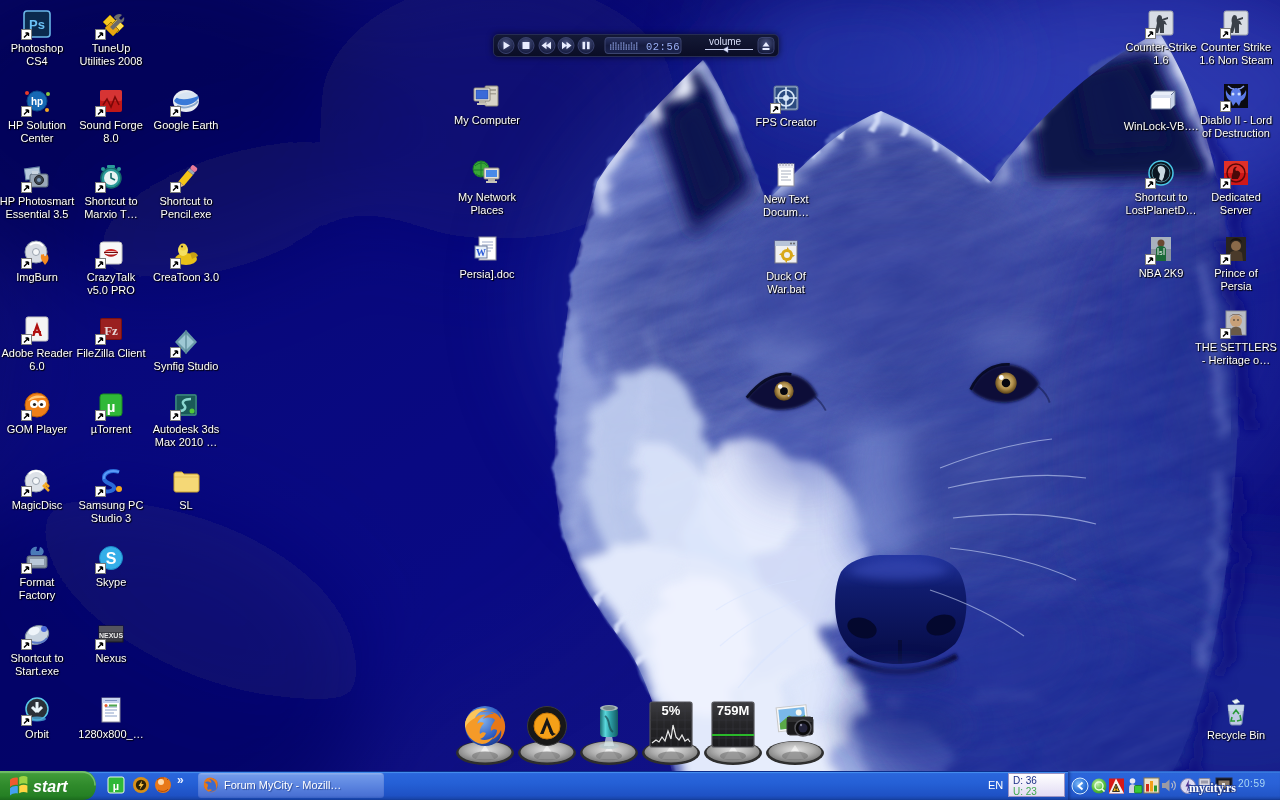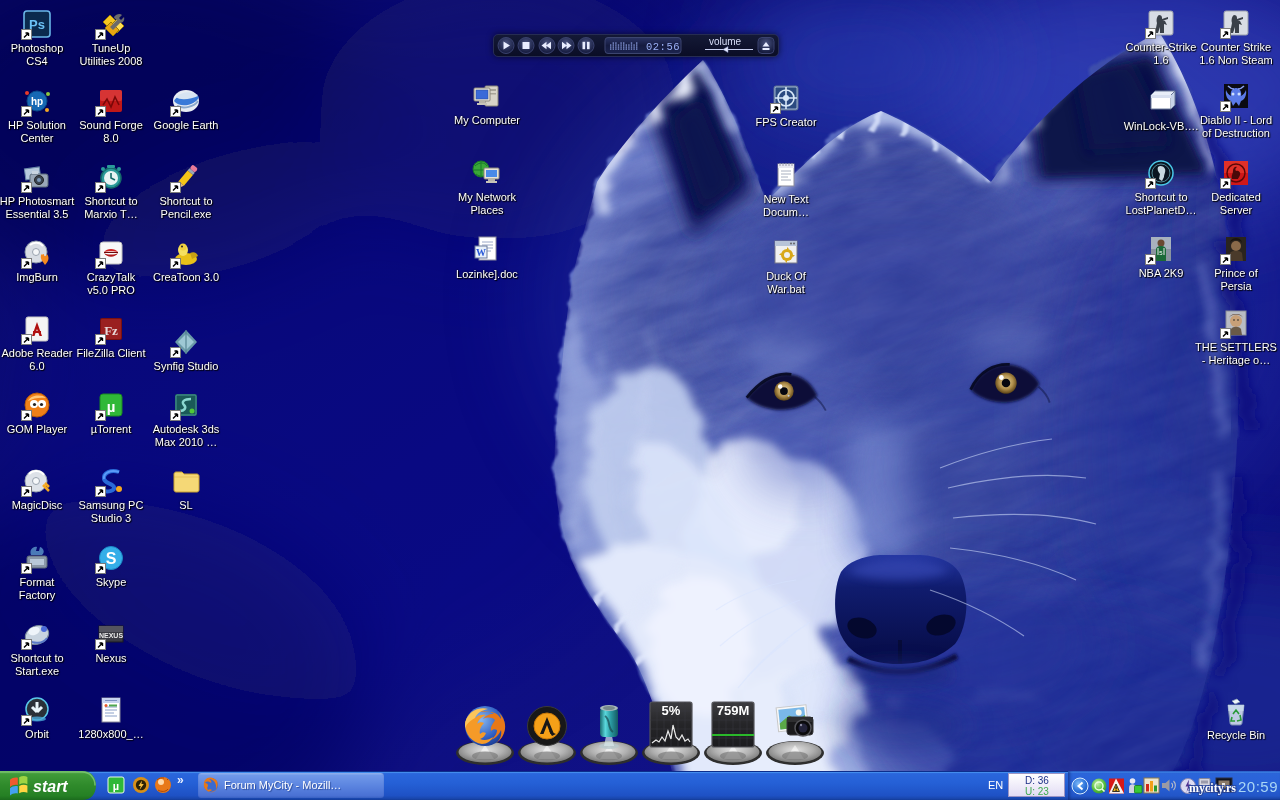--- a/index.html
+++ b/index.html
@@ -646,21 +646,21 @@
       </svg>
       <div class="lb">My Network<br>Places</div>
     </div>
 <div class="di" style="left:444px;top:234px;">
       <svg width="32" height="32" viewBox="0 0 32 32">
         <rect x="8" y="3" width="17" height="23" fill="#fff" stroke="#8a8a9a" stroke-width="1"></rect>
         <path d="M11 8 L22 8 M11 11 L22 11 M11 14 L22 14 M11 17 L20 17" stroke="#9aa8c8" stroke-width="1"></path>
         <rect x="4" y="12" width="12" height="12" fill="#e8f0fa" stroke="#6a7a9a" stroke-width="1"></rect>
         <text x="10" y="22" font-size="10" font-weight="bold" fill="#2a5ad8" text-anchor="middle" font-family="Liberation Serif">W</text>
       </svg>
-      <div class="lb">Lozinke].doc</div>
+      <div class="lb">Persia].doc</div>
     </div>
 <div class="di" style="left:743px;top:82px;">
       <svg width="32" height="32" viewBox="0 0 32 32">
         <rect x="4" y="4" width="24" height="24" rx="2" fill="#9ab0d0" stroke="#5a7090" stroke-width="1"></rect>
         <rect x="5.5" y="5.5" width="21" height="21" rx="1" fill="#2a4a80"></rect>
         <circle cx="16" cy="16" r="8" fill="none" stroke="#d8e8f8" stroke-width="1.6"></circle>
         <path d="M16 5 L16 27 M5 16 L27 16" stroke="#d8e8f8" stroke-width="1.6"></path>
         <circle cx="16" cy="16" r="3" fill="#d8e8f8"></circle>
         <g>
           <rect x="0.5" y="21.5" width="10" height="10" fill="#fff" stroke="#7b7b7b" stroke-width="1"></rect>
@@ -1039,21 +1039,21 @@
  </svg>
  <div style="position:absolute;left:198px;top:2px;width:186px;height:25px;border-radius:3px;background:linear-gradient(#a3c0f4 0%,#7199e9 8%,#5c85e0 50%,#4a71d4 90%,#3c63c4 100%);box-shadow:inset 0 0 1px #2a52b0;">
    <svg width="16" height="16" viewBox="0 0 16 16" style="position:absolute;left:5px;top:4px;">
     <circle cx="8" cy="8" r="7" fill="#3a6ad0"></circle>
     <path d="M 2 3 C 5 -1 11 0 14 4 C 15 6 15 10 13 12 C 14 7 11 2 6 2 C 8 3 9 5 8 6 C 6 4 3 4 2 6 C 4 6 5 7 5 9 C 4 10 4 12 5 13 C 6 12 8 12 9 13 C 8 14 6 15 4 14 C 7 16 12 15 14 11 C 13 14 10 16 7 15 C 3 14 0 11 1 6 C 1 5 1.5 4 2 3 Z" fill="#e87818"></path>
    </svg>
    <div style="position:absolute;left:26px;top:6px;font-size:11px;color:#fff;text-shadow:1px 1px 1px #2a4a9a;white-space:nowrap;">Forum MyCity - Mozill…</div>
  </div>
  <div style="position:absolute;left:1068px;top:0;width:212px;height:29px;background:linear-gradient(#2e68dd 0%,#4188ee 4%,#2b65da 9%,#2a62d8 42%,#2256c8 85%,#1c48ac 97%,#143c98 100%);box-shadow:inset 2px 0 3px rgba(10,30,100,0.5);"></div>
  <div style="position:absolute;left:988px;top:8px;font-size:11px;color:#fff;">EN</div>
- <div style="position:absolute;left:1008px;top:2px;width:57px;height:24px;background:linear-gradient(#ffffff,#e2dcf4);border:1px solid #9a94c4;font-size:10px;line-height:11px;padding:1px 0 0 16px;box-sizing:border-box;">
+ <div style="position:absolute;left:1008px;top:2px;width:57px;height:24px;background:linear-gradient(#ffffff,#e2dcf4);border:1px solid #9a94c4;font-size:10px;line-height:11px;padding:1px 0 0 4px;box-sizing:border-box;">
    <div style="color:#1b2f86;">D: 36</div>
         <div style="color:#3faa4e;">U: 23</div>
  </div>
  <svg width="212" height="29" viewBox="0 0 212 29" style="position:absolute;left:1068px;top:0;">
   <defs>
    <radialGradient id="trb" cx="0.4" cy="0.35" r="0.8">
      <stop offset="0" stop-color="#7ab8f8"></stop>
             <stop offset="0.6" stop-color="#2a70d8"></stop>
             <stop offset="1" stop-color="#1a50b0"></stop>
    </radialGradient>
@@ -1097,15 +1097,15 @@
    <rect x="0" y="0" width="11" height="13.5" rx="1" fill="#d4d4de" stroke="#8a8a9a" stroke-width="1"></rect>
    <rect x="2" y="2" width="7" height="3" fill="#9a9aaa"></rect>
   </g>
   <g transform="translate(148,7)">
    <rect x="0" y="0" width="16" height="14" fill="#10121c" stroke="#2a2e44" stroke-width="1"></rect>
    <rect x="2.5" y="2.5" width="11" height="8" fill="#8a7a68"></rect>
    <rect x="6" y="5" width="3" height="2.5" fill="#e8e8e8"></rect>
   </g>
  </svg>
 
- <div style="position:absolute;left:1238px;top:7px;font-size:15px;color:#a9d6f5;font-family:'Liberation Sans';letter-spacing:0.5px;">20:59</div>
+ <div style="position:absolute;left:1238px;top:7px;font-size:10px;color:#a9d6f5;font-family:'Liberation Sans';letter-spacing:0.5px;">20:59</div>
 </div>
 <div style="position:absolute;left:1189px;top:781px;font-size:12px;font-weight:bold;font-family:Liberation Serif, serif;color:#ffffff;text-shadow:1px 1px 0 #28459a,-1px -1px 0 #28459a,1px -1px 0 #28459a,-1px 1px 0 #28459a;letter-spacing:0px;">mycity.rs</div>
 </div>
 </body></html>

